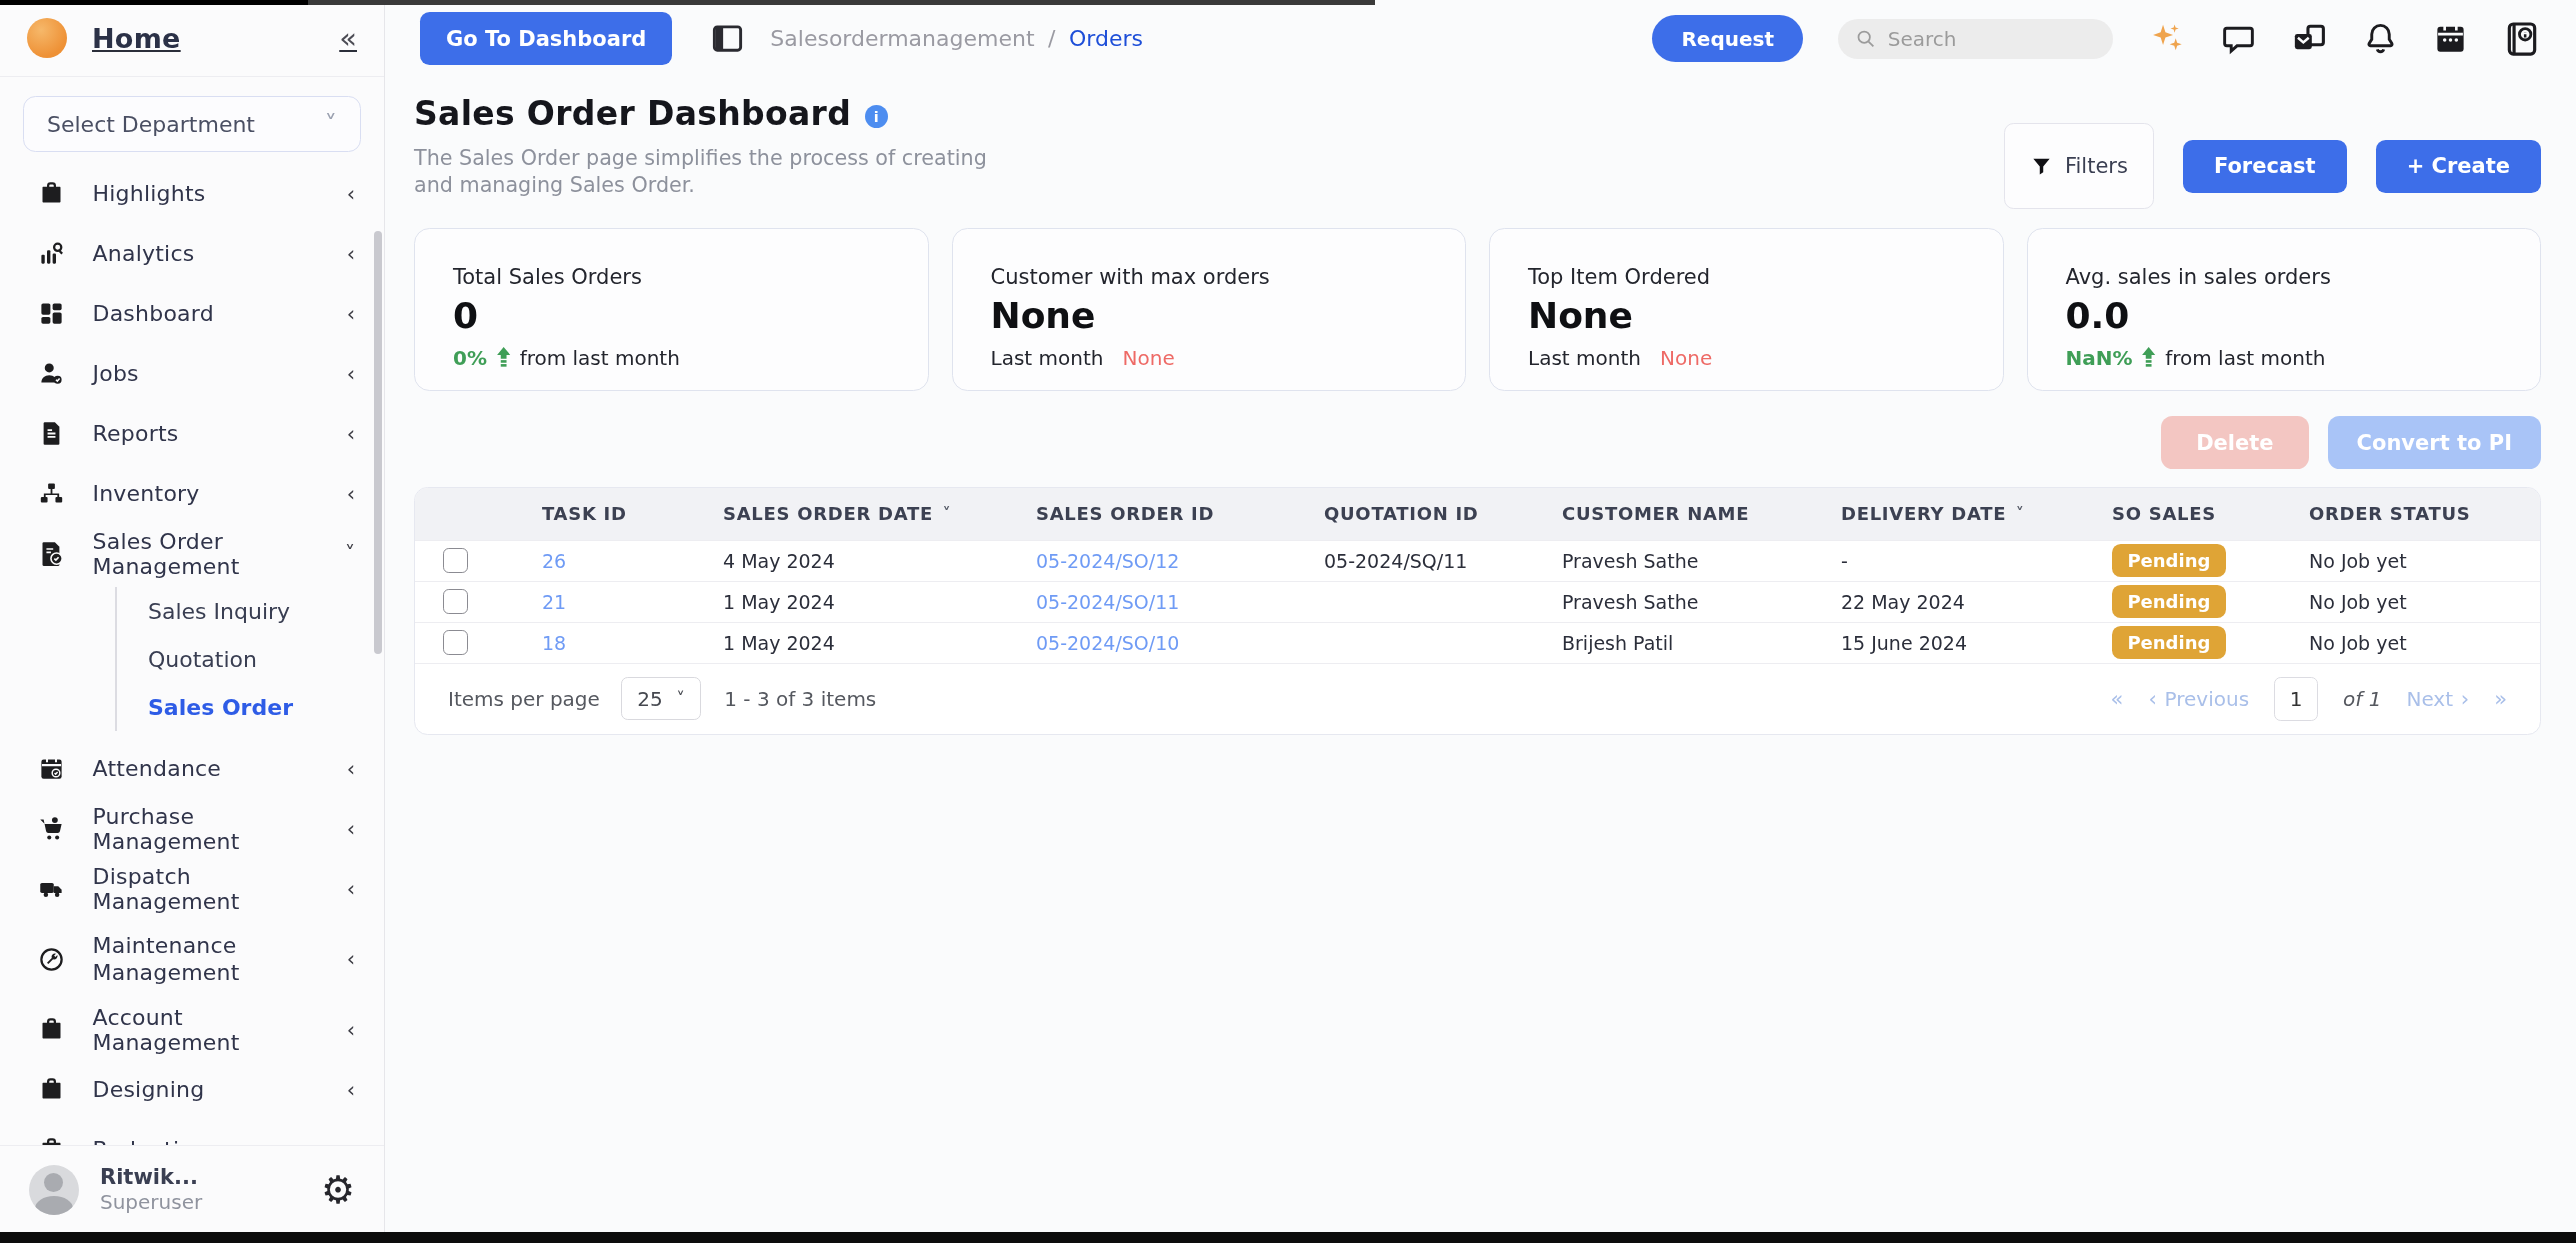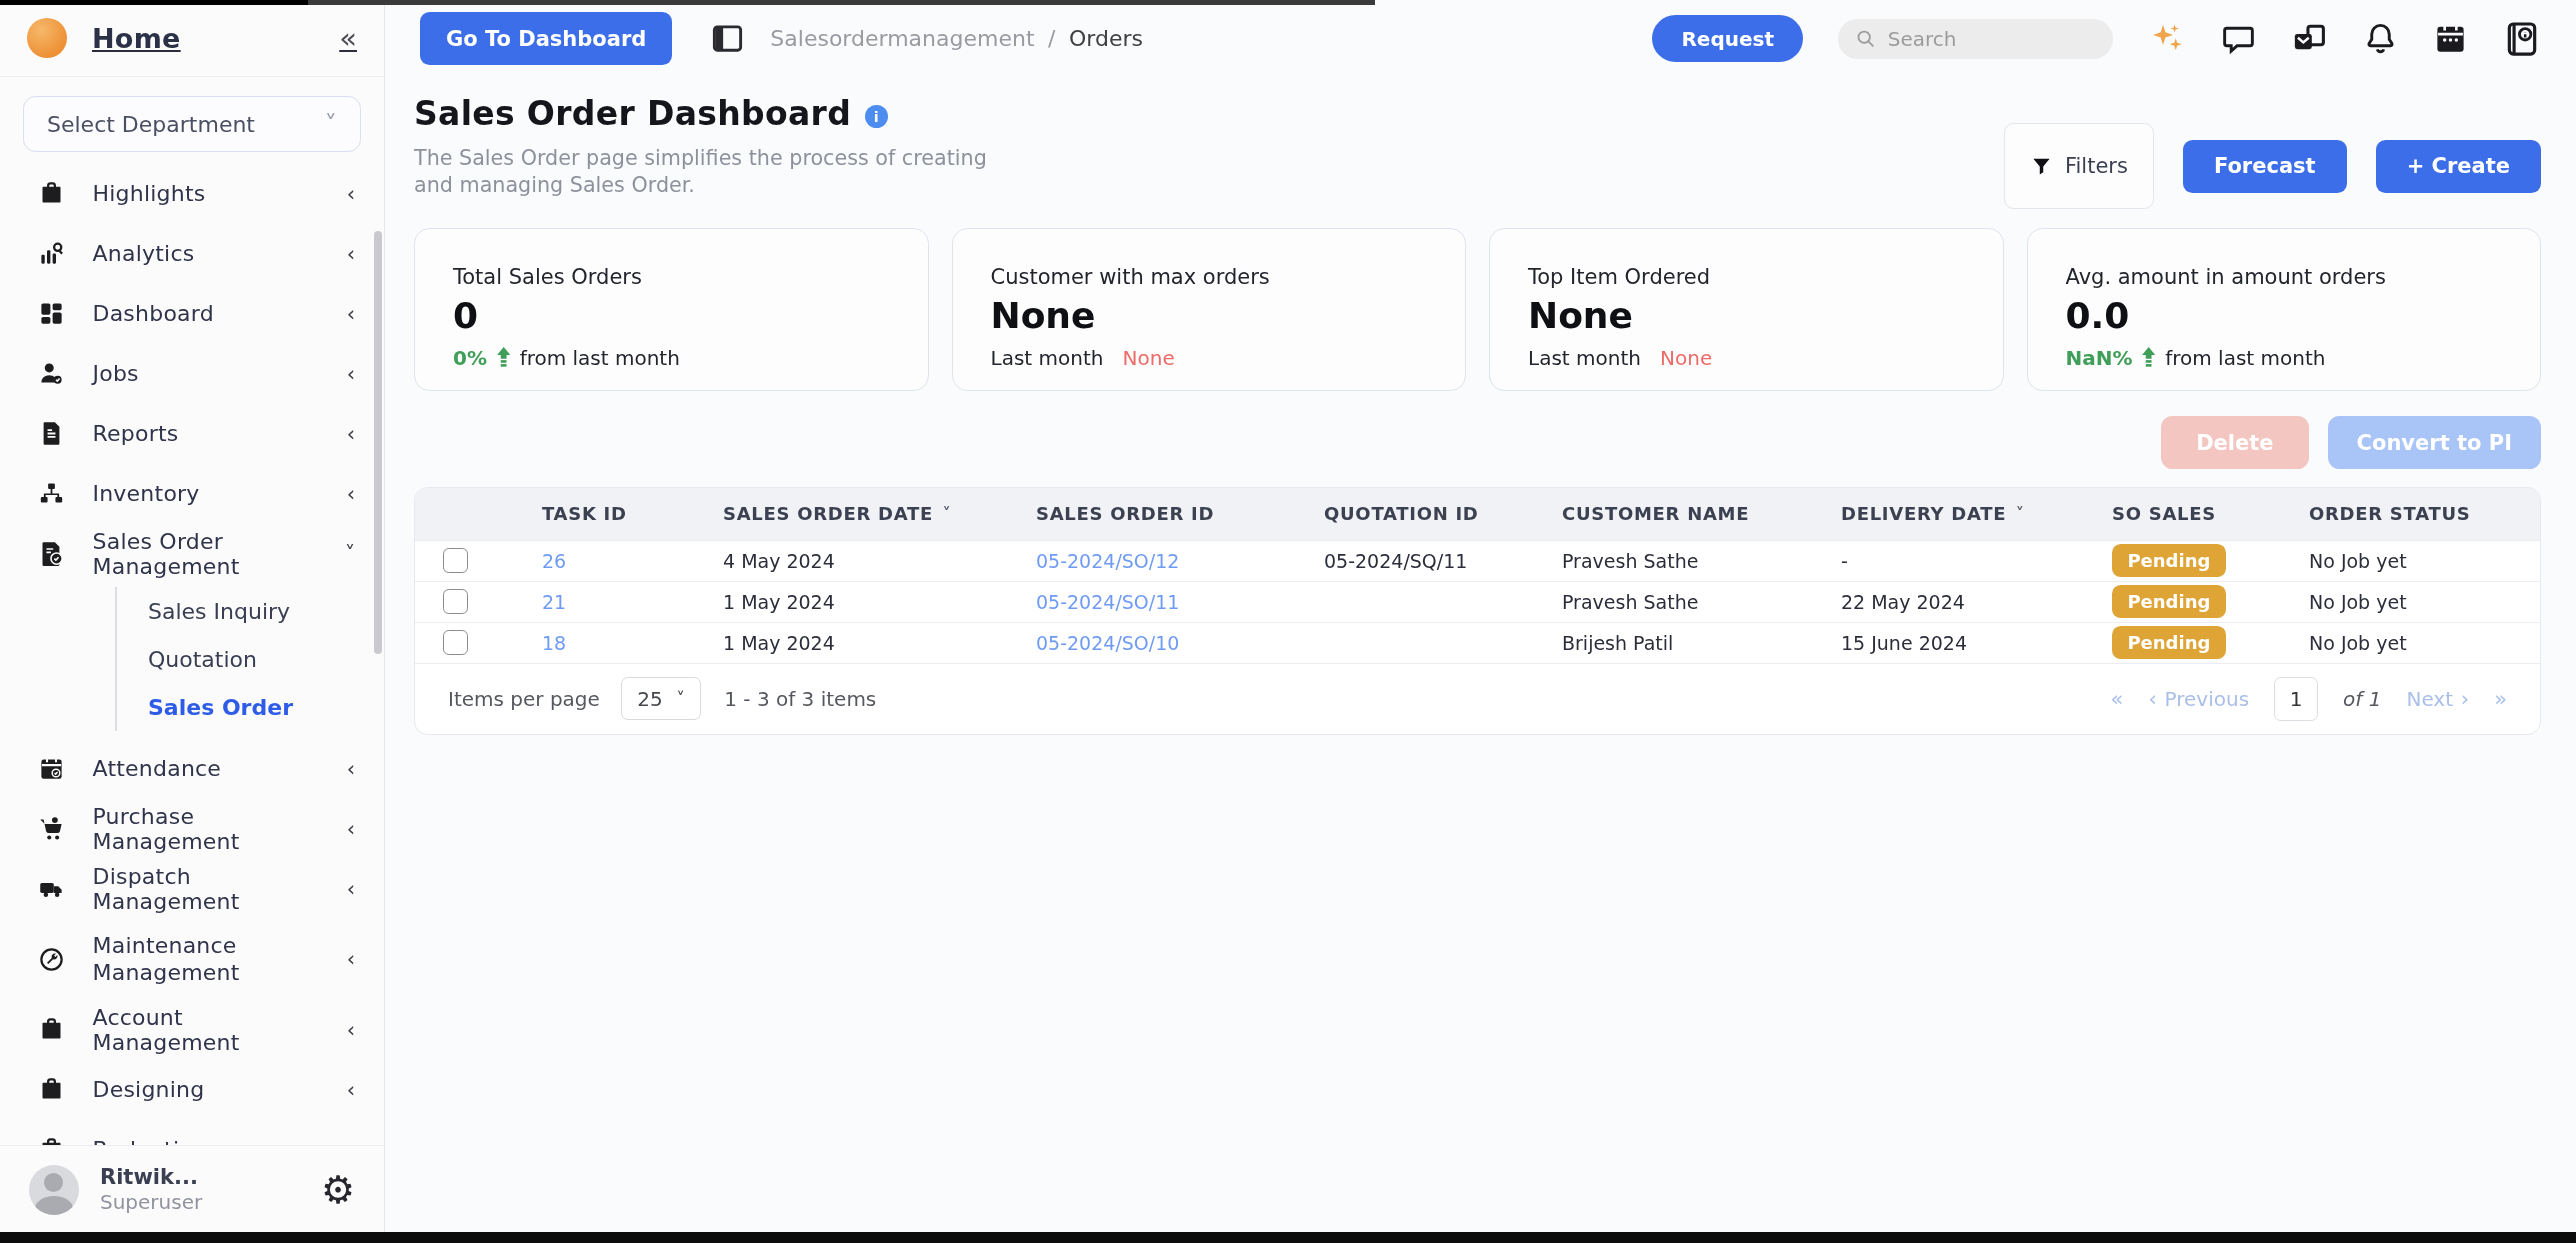--- a/index.html
+++ b/index.html
@@ -43,21 +43,21 @@
   .gear{margin-left:auto;font-size:38px;color:#26262c;cursor:pointer;line-height:1;}
 
   
   .main{position:absolute;top:0;left:385px;width:2191px;height:1233px;}
   .topbar{height:77px;display:flex;align-items:center;padding:0 35px;gap:0;}
   .btn{border:none;cursor:pointer;font-family:inherit;}
   .btn-primary{background:#3d6ee9;color:#fff;border-radius:9.6px;font-weight:700;}
   .goto-btn{font-size:21px;padding:14.4px 26px;}
   .bc-icon{margin-left:38px;display:flex;align-items:center;}
   .breadcrumb{margin-left:25px;font-size:22px;display:flex;gap:13.5px;align-items:center;}
-  .bc-parent{color:#9a9aa2;} .bc-sep{color:#9a9aa2;} .bc-current{color:#404040;}
+  .bc-parent{color:#9a9aa2;} .bc-sep{color:#9a9aa2;} .bc-current{color:#1d4ed8;}
   .tb-right{margin-left:auto;display:flex;align-items:center;gap:35px;}
   .request-btn{font-size:20px;padding:11.5px 29px;border-radius:961px;font-weight:600;}
   .search-box{width:275px;height:40px;background:#ececec;border-radius:961px;display:flex;align-items:center;padding:0 17.3px;gap:11.5px;}
   .search-box input{border:none;background:transparent;outline:none;font-size:20px;color:#333;width:192px;font-family:inherit;}
   .search-box input::placeholder{color:#9b9b9b;}
   .tb-ic{display:flex;align-items:center;cursor:pointer;}
 
   .content{padding:17.3px 35px 0 29px;}
   .page-head{position:relative;}
   .page-title-row{display:flex;align-items:center;gap:13.5px;}
@@ -473,21 +473,21 @@
       <div class="card">
         <div class="c-label">Top Item Ordered</div>
         <div class="c-value">None</div>
         <div class="c-foot">
           <span>Last month</span>
           <span class="foot-gap"></span>
           <span class="red">None</span>
         </div>
       </div>
       <div class="card">
-        <div class="c-label">Avg. amount in amount orders</div>
+        <div class="c-label">Avg. sales in sales orders</div>
         <div class="c-value">0.0</div>
         <div class="c-foot">
           <span class="green">NaN%</span>
           <span>
               <svg width="17.3" height="21" viewBox="0 0 12 16">
                 <path fill="#3f9e57" d="M6 0l5 6H8.2v3H3.8V6H1z"></path>
                 <rect x="3.8" y="10" width="4.4" height="2" fill="#3f9e57"></rect>
                 <rect x="3.8" y="13" width="4.4" height="2" fill="#3f9e57"></rect>
               </svg>
             </span>

